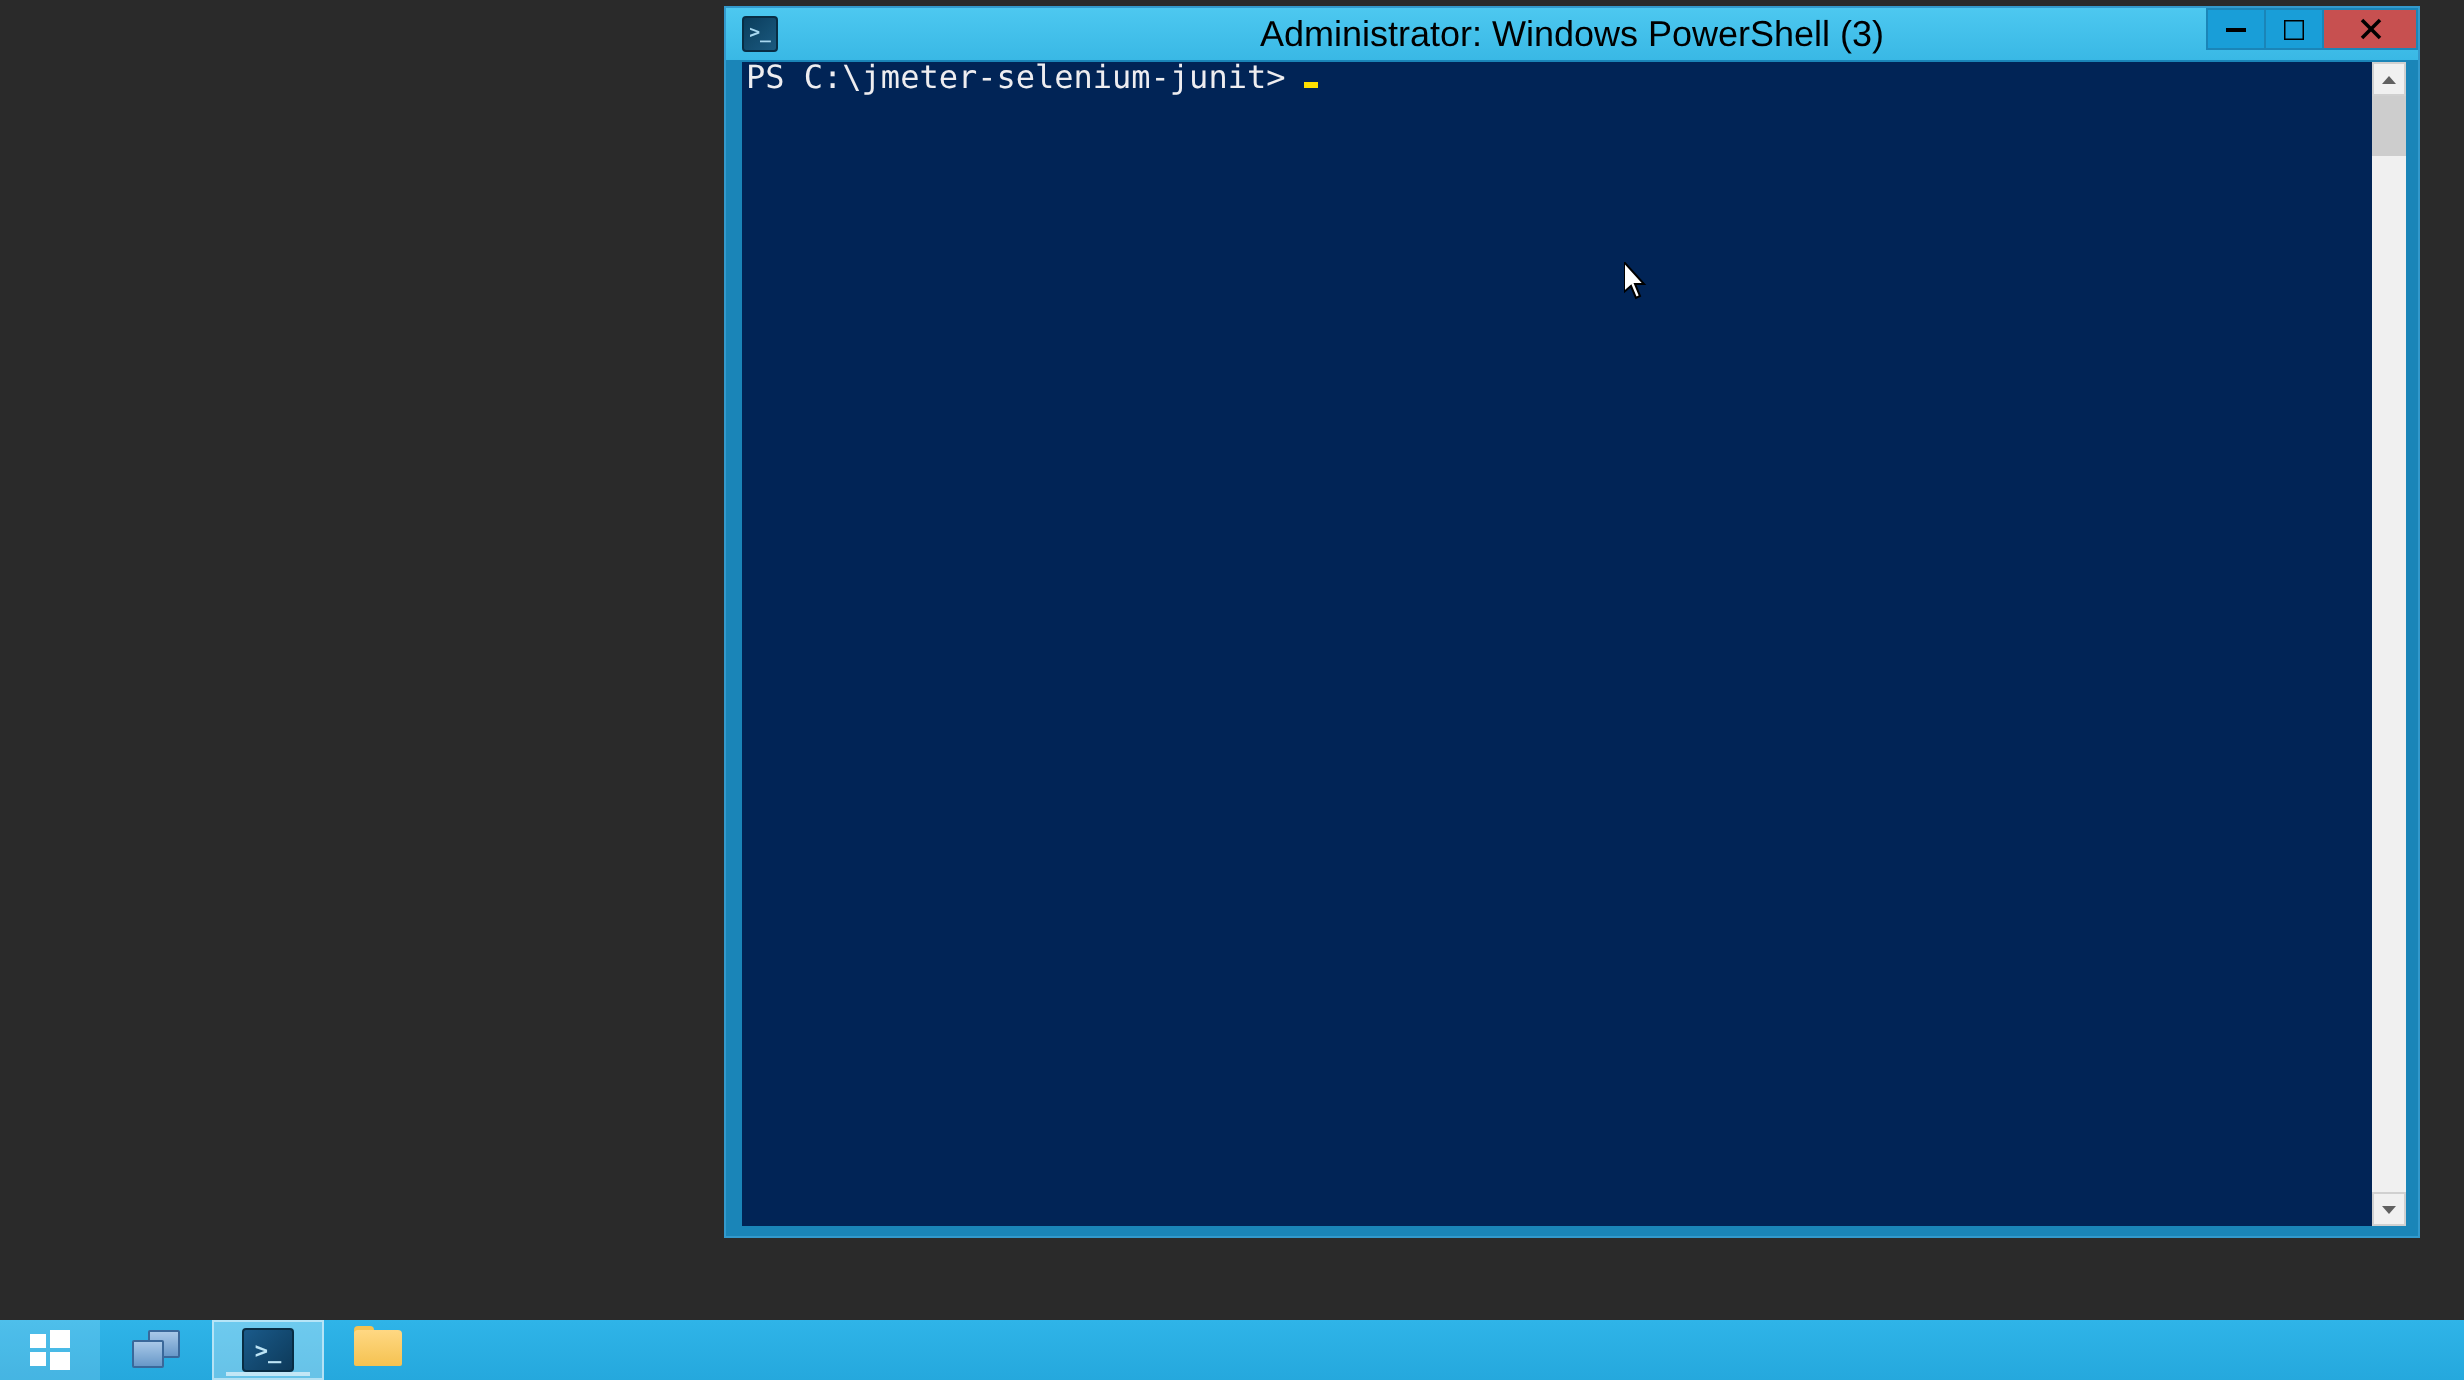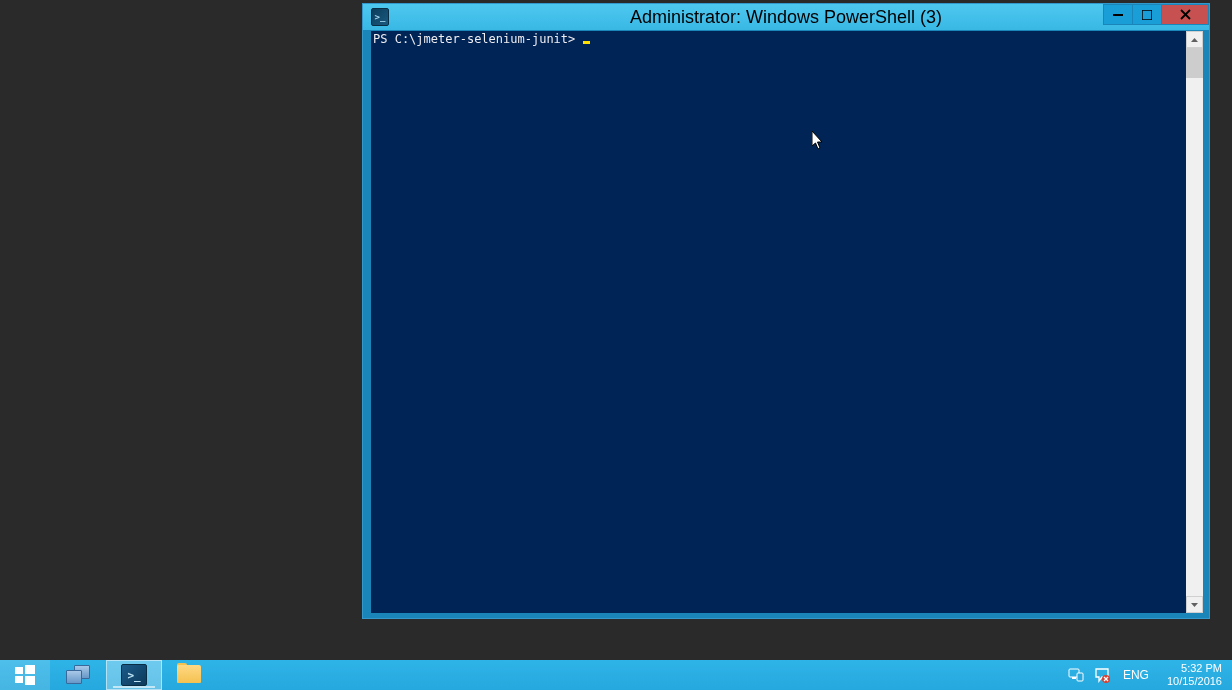--- a/index.html
+++ b/index.html
@@ -100,21 +100,21 @@
       left: 8px;
       right: 23px;
       bottom: 5px;
       background: #012456;
       overflow: hidden;
     }
     
     .console-content {
       padding: 1px 2px;
       font-family: "Lucida Console", "Consolas", monospace;
-      font-size: 12px;
+      font-size: 16px;
       line-height: 14px;
       color: #eeedf0;
       white-space: pre;
     }
     
     .prompt {
       color: #eeedf0;
     }
     
     .cursor-block {
@@ -392,35 +392,13 @@
       <div class="ps-taskicon">&gt;_</div>
     </div>
     <div class="task-item">
       <div class="folder-icon">
         <div class="folder-tab"></div>
         <div class="folder-back"></div>
       </div>
     </div>
   </div>
 
-  <div class="taskbar-right">
-    <div class="tray-icon">
-      <svg width="16" height="14" viewBox="0 0 16 14">
-        <rect x="1" y="1" width="10" height="8" rx="1" fill="none" stroke="#fff" stroke-width="1"></rect>
-        <rect x="9" y="5" width="6" height="8" rx="1" fill="#2aa8dd" stroke="#fff" stroke-width="1"></rect>
-        <rect x="4" y="9" width="4" height="2" fill="#fff"></rect>
-      </svg>
-    </div>
-    <div class="tray-icon">
-      <svg width="16" height="16" viewBox="0 0 16 16">
-        <path d="M2 2 L14 2 L14 10 L8 10 L5 14 L5 10 L2 10 Z" fill="none" stroke="#fff" stroke-width="1.3"></path>
-        <circle cx="12" cy="12" r="4" fill="#d84030"></circle>
-        <line x1="10" y1="10" x2="14" y2="14" stroke="#fff" stroke-width="1.2"></line>
-        <line x1="14" y1="10" x2="10" y2="14" stroke="#fff" stroke-width="1.2"></line>
-      </svg>
-    </div>
-    <div class="lang-indicator">ENG</div>
-    <div class="clock">
-      <div>5:32 PM</div>
-      <div>10/15/2016</div>
-    </div>
-  </div>
 </div>
 
 </body></html>

